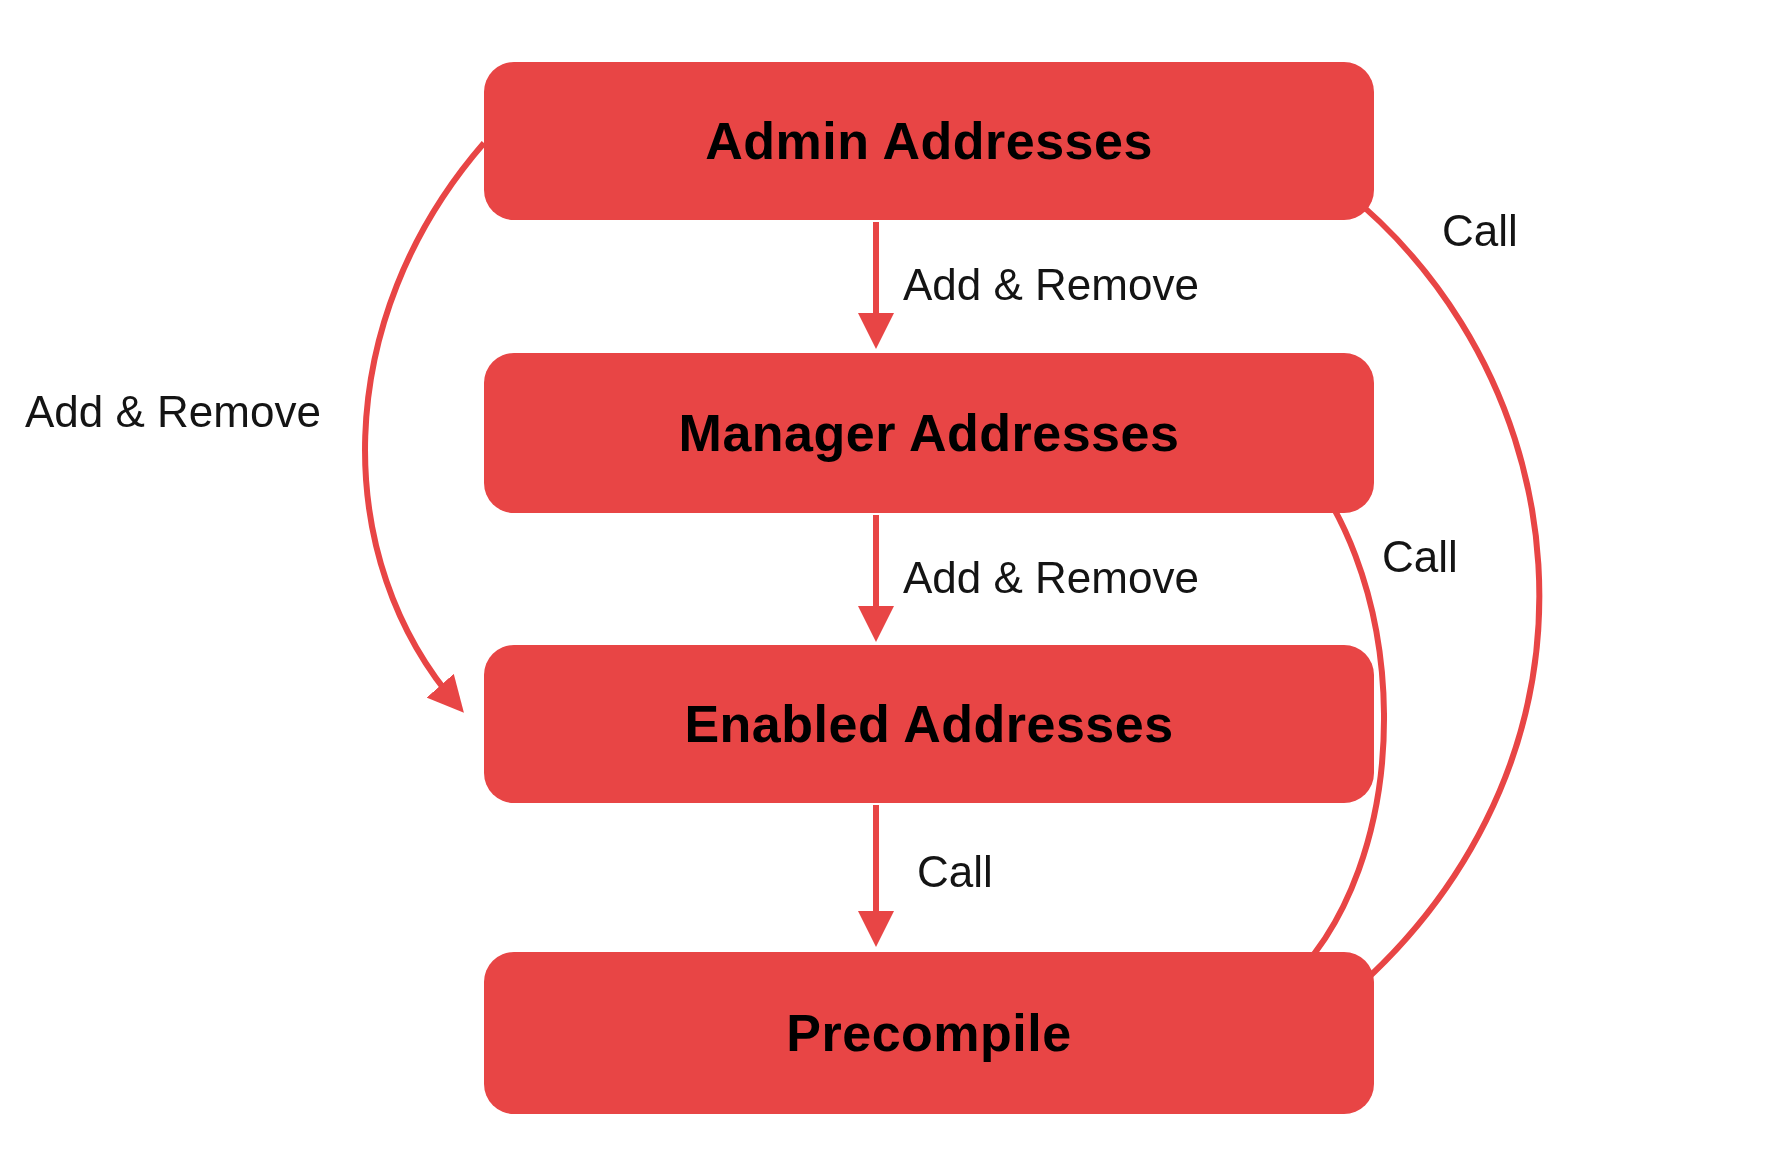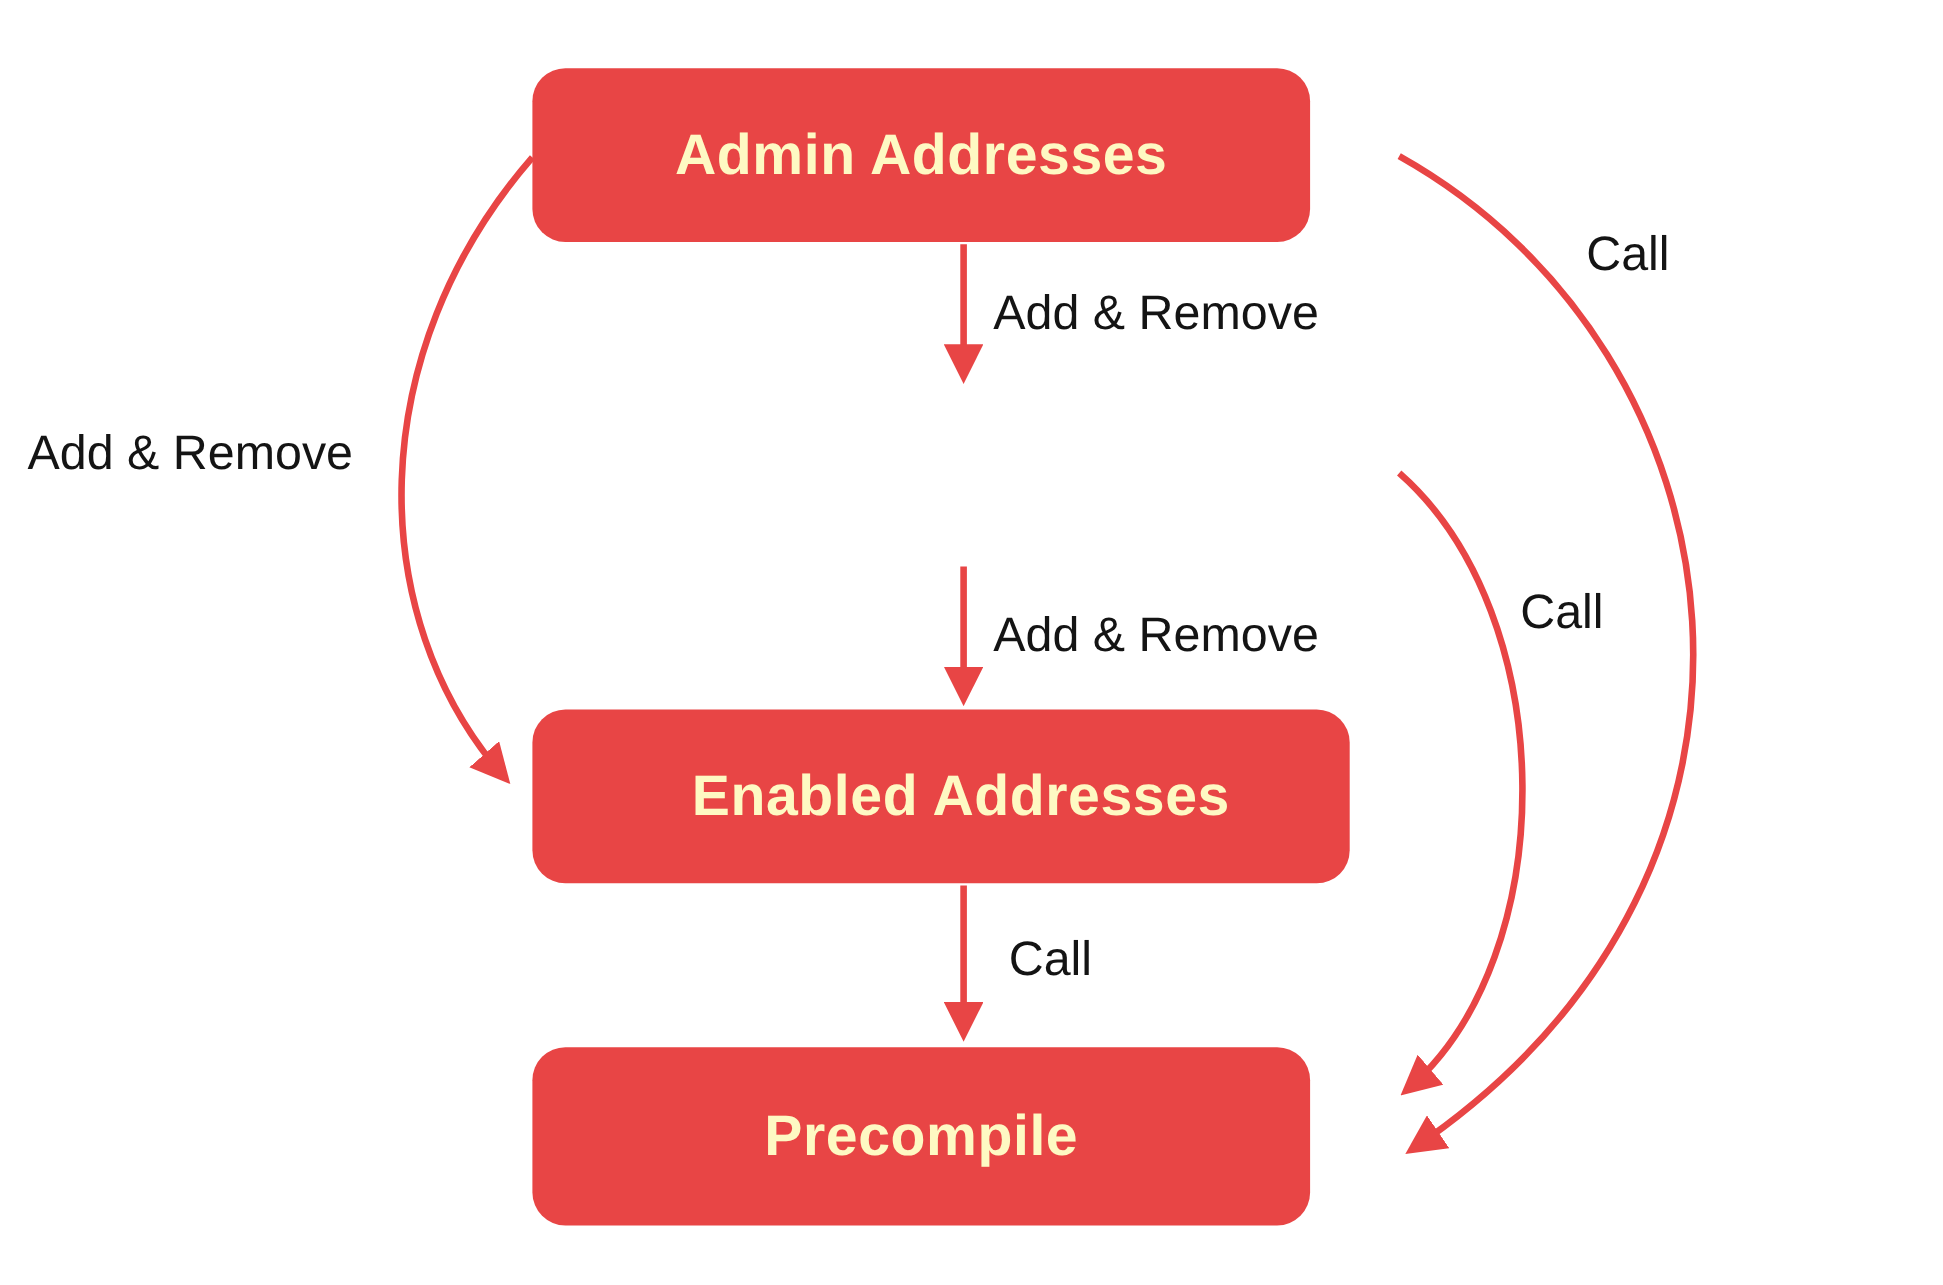--- a/index.html
+++ b/index.html
@@ -20,35 +20,35 @@
   }
   .edge {
     fill: none;
     stroke: var(--accent);
     stroke-width: 6;
   }
   .arrowhead-fill { fill: var(--accent); }
   .node {
     position: absolute;
     left: 484px;
-    width: 707px;
+    width: 890px;
     height: 158px;
     background: var(--accent);
     border-radius: 30px;
     display: flex;
     align-items: center;
     justify-content: center;
-    color: #fef9c3;
+    color: #000000;
     font-size: 52px;
     font-weight: 700;
     letter-spacing: 0.5px;
   }
   .node-admin      { top: 62px;  }
   .node-manager    { top: 353px; height: 160px; }
-  .node-enabled    { top: 645px; padding-left: 36px; }
+  .node-enabled    { top: 645px; }
   .node-precompile { top: 952px; height: 162px; }
   .edge-label {
     position: absolute;
     transform: translateY(-50%);
     color: var(--ink);
     font-size: 44px;
     font-weight: 400;
     white-space: nowrap;
   }
   .lbl-admin-manager   { left: 903px;  top: 285px; }
@@ -80,20 +80,23 @@
 
     <path class="edge" marker-end="url(#arrow)" d="M 1272 430 C 1420 560, 1420 870, 1280 990"></path>
 
     <path class="edge" marker-end="url(#arrow)" d="M 1272 142 C 1590 320, 1660 790, 1285 1044"></path>
   </svg>
 
   <div class="node node-admin">
     <span>Admin Addresses</span>
   </div>
 
+  <div class="node node-manager">
+    <span>Manager Addresses</span>
+  </div>
 
   <div class="node node-enabled">
     <span>Enabled Addresses</span>
   </div>
 
   <div class="node node-precompile">
     <span>Precompile</span>
   </div>
 
   <div class="edge-label lbl-admin-manager">Add &amp; Remove</div>

